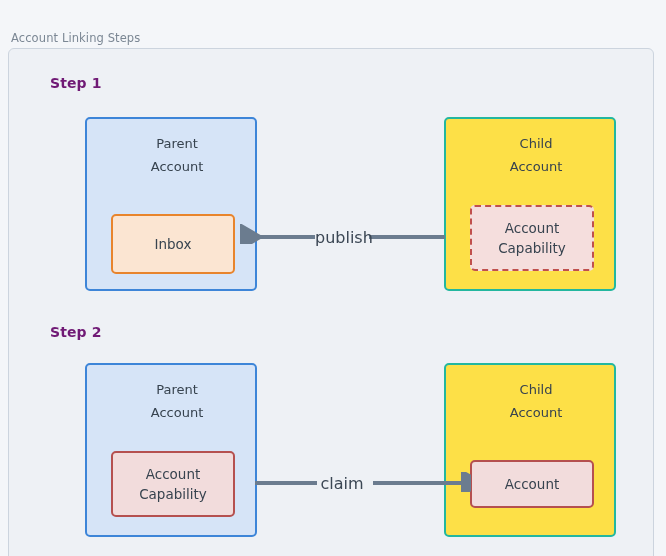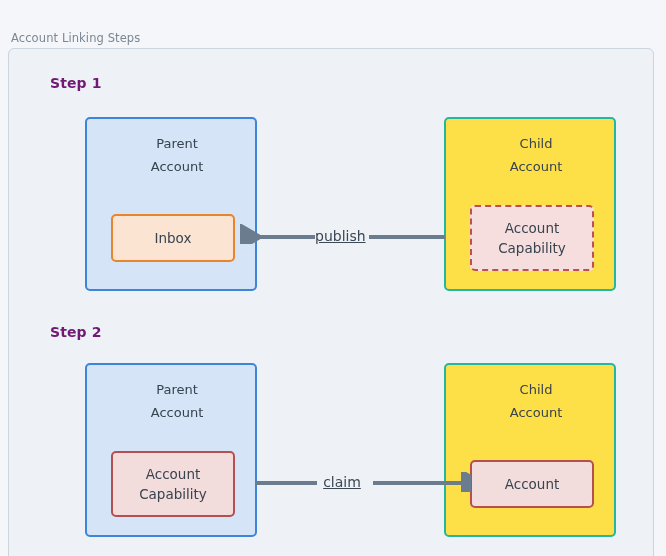--- a/index.html
+++ b/index.html
@@ -109,41 +109,40 @@
     background: #f5dedd;
     border: 2px dashed #c0504d;
   }
 
   
   .connector {
     position: absolute;
   }
   .edge-label {
     position: absolute;
-    font-size: 14px;
+    font-size: 16px;
     color: #3b4754;
     white-space: nowrap;
     text-align: center;
-    text-decoration: underline;
   }
 </style>
 </head>
 <body>
 
 <div id="stage">
 
   <div class="frame-title">Account Linking Steps</div>
   <div class="frame"></div>
 
   <div class="step-label step1-label">Step 1</div>
 
   <div class="account-box parent" style="left:85px; top:89px; width:172px; height:174px;">
     <div class="account-title">Parent
 Account</div>
-    <div class="inner-box orange" style="left:24px; top:95px; width:124px; height:48px;">Inbox</div>
+    <div class="inner-box orange" style="left:24px; top:95px; width:124px; height:60px;">Inbox</div>
   </div>
 
   <div class="account-box child" style="left:444px; top:89px; width:172px; height:174px;">
     <div class="account-title">Child
 Account</div>
     <div class="inner-box red-dashed" style="left:24px; top:86px; width:124px; height:66px;">Account
 Capability</div>
   </div>
 
   <svg class="connector" style="left:231px; top:196px;" width="214" height="20" viewBox="0 0 214 20">

